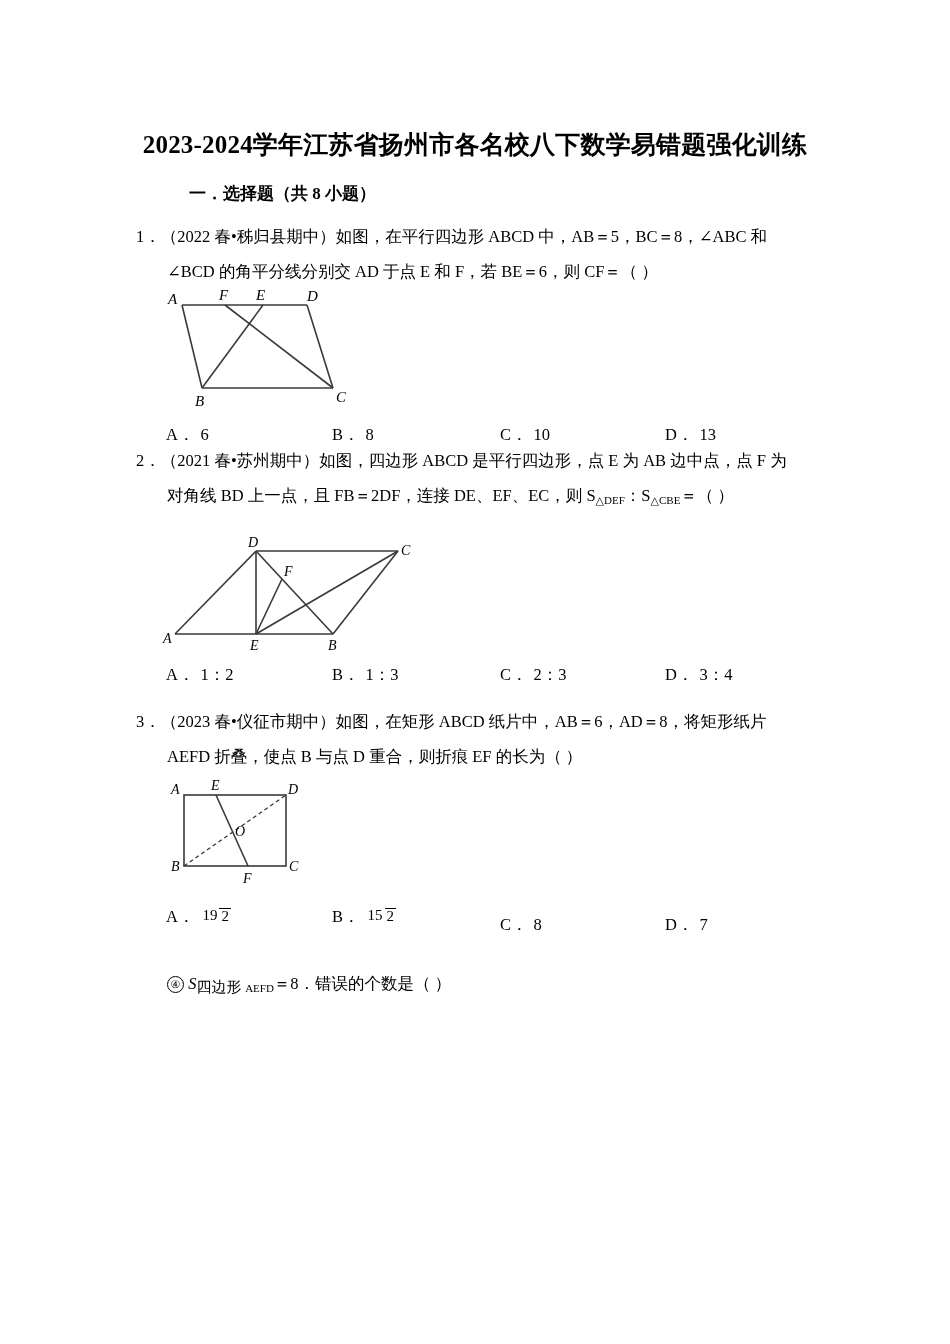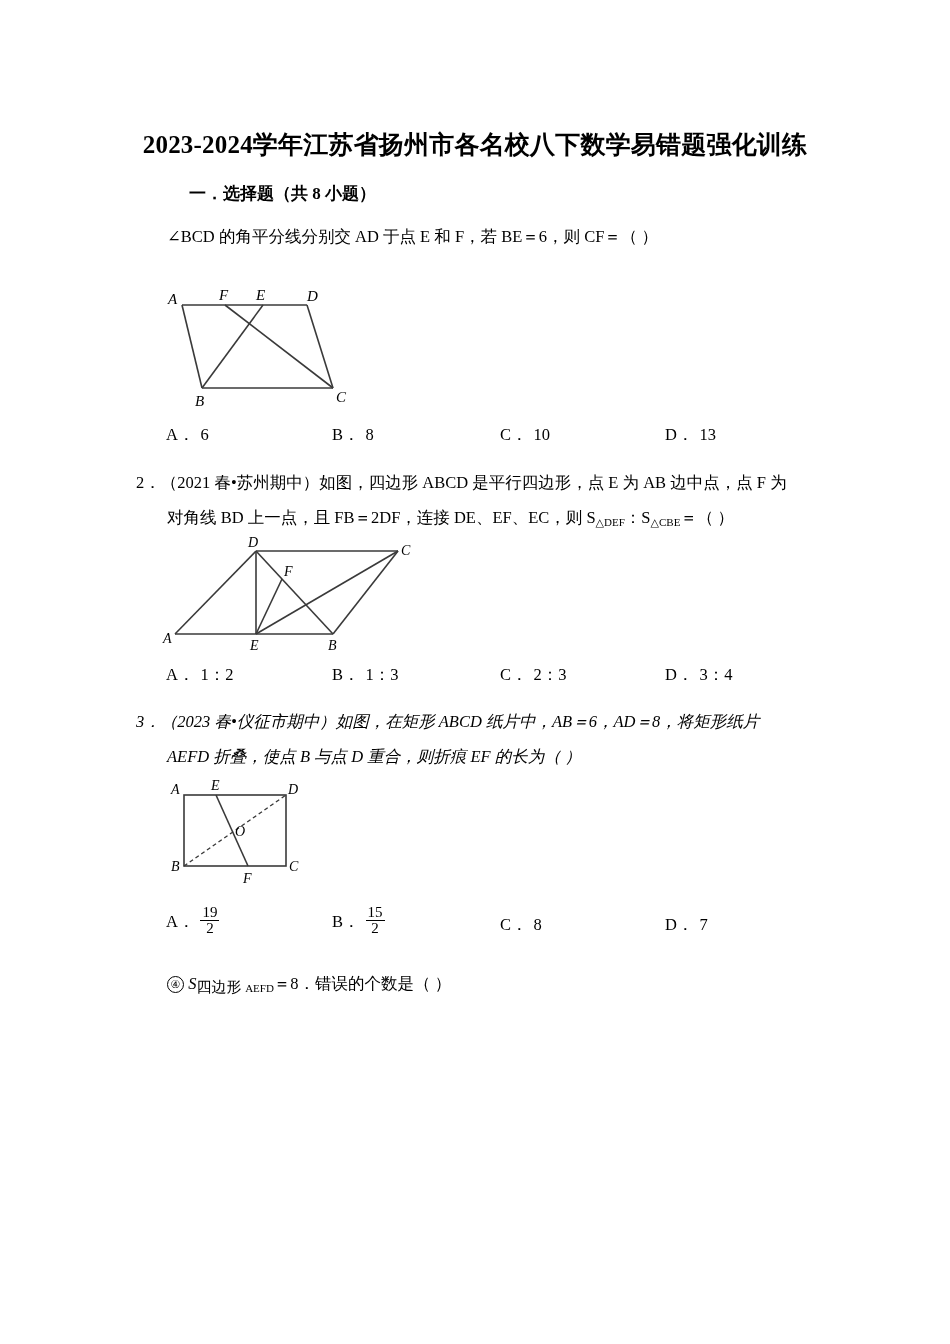--- a/index.html
+++ b/index.html
@@ -70,21 +70,21 @@
     display: flex;
     align-items: center;
     gap: 6px;
   }
   .opt-a { left: 0px; }
   .opt-b { left: 166px; }
   .opt-c { left: 334px; }
   .opt-d { left: 499px; }
   .frac {
     display: inline-flex;
-    flex-direction: column;
+    flex-direction: row;
     align-items: center;
     vertical-align: middle;
     font-size: 15px;
     line-height: 1.02;
     position: relative;
     top: -1px;
   }
   .frac .num {
     padding: 0 2px;
   }
@@ -126,20 +126,21 @@
 </head>
 <body>
 
 <div class="page">
 
   <div class="doc-title">2023-2024学年江苏省扬州市各名校八下数学易错题强化训练</div>
 
   <div class="section-head">一．选择题（共 8 小题）</div>
 
   <div class="q" style="top:219px;">
+    <div class="qline"><span>1．</span><span>（2022 春•秭归县期中）如图，在平行四边形 ABCD 中，AB＝5，BC＝8，∠ABC 和</span></div>
     <div class="qline indent">∠BCD 的角平分线分别交 AD 于点 E 和 F，若 BE＝6，则 CF＝（      ）</div>
   </div>
 
   <div class="fig" style="left:155px; top:288px;">
     <svg width="230" height="120" viewBox="0 0 230 120">
 
       <line x1="27" y1="17" x2="152" y2="17" stroke="#3a3a3a" stroke-width="1.6"></line>
       <line x1="27" y1="17" x2="47" y2="100" stroke="#3a3a3a" stroke-width="1.6"></line>
       <line x1="47" y1="100" x2="178" y2="100" stroke="#3a3a3a" stroke-width="1.6"></line>
       <line x1="152" y1="17" x2="178" y2="100" stroke="#3a3a3a" stroke-width="1.6"></line>
@@ -168,21 +169,21 @@
     <div class="opt opt-c">
         <span>C．</span>
         <span>10</span>
       </div>
     <div class="opt opt-d">
         <span>D．</span>
         <span>13</span>
       </div>
   </div>
 
-  <div class="q" style="top:465px;">
+  <div class="q" style="top:443px;">
     <div class="qline"><span>2．</span><span>（2021 春•苏州期中）如图，四边形 ABCD 是平行四边形，点 E 为 AB 边中点，点 F 为</span></div>
     <div class="qline indent"><span>对角线 BD 上一点，且 FB＝2DF，连接 DE、EF、EC，则 S</span><span class="sub">△DEF</span><span>：S</span><span class="sub">△CBE</span><span>＝（      ）</span></div>
   </div>
 
   <div class="fig" style="left:160px; top:533px;">
     <svg width="260" height="120" viewBox="0 0 260 120">
 
       <line x1="15" y1="101" x2="173" y2="101" stroke="#3a3a3a" stroke-width="1.6"></line>
       <line x1="96" y1="18" x2="238" y2="18" stroke="#3a3a3a" stroke-width="1.6"></line>
       <line x1="15" y1="101" x2="96" y2="18" stroke="#3a3a3a" stroke-width="1.6"></line>
@@ -216,21 +217,21 @@
     <div class="opt opt-c">
         <span>C．</span>
         <span>2：3</span>
       </div>
     <div class="opt opt-d">
         <span>D．</span>
         <span>3：4</span>
       </div>
   </div>
 
-  <div class="q" style="top:704px;font-style:italic;">
+  <div class="q" style="top:704px;">
     <div class="qline"><span>3．</span><span>（2023 春•仪征市期中）如图，在矩形 ABCD 纸片中，AB＝6，AD＝8，将矩形纸片</span></div>
     <div class="qline indent">AEFD 折叠，使点 B 与点 D 重合，则折痕 EF 的长为（      ）</div>
   </div>
 
   <div class="fig" style="left:158px; top:778px;">
     <svg width="180" height="110" viewBox="0 0 180 110">
 
       <rect x="26" y="17" width="102" height="71" fill="none" stroke="#3a3a3a" stroke-width="1.6"></rect>
 
       <line x1="26" y1="88" x2="128" y2="17" stroke="#3a3a3a" stroke-width="1.4" stroke-dasharray="4,3"></line>

